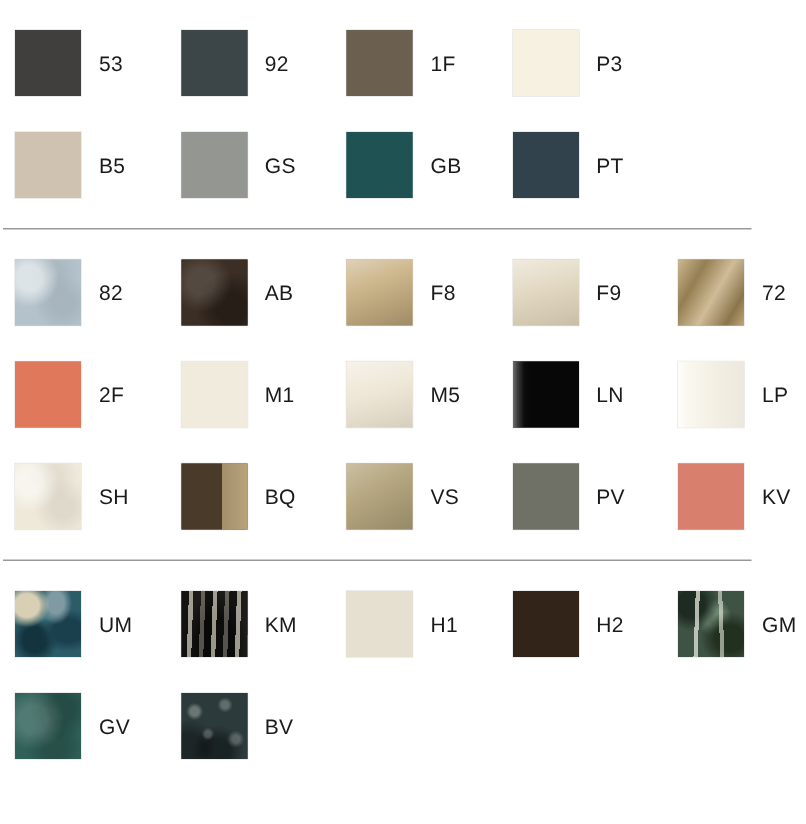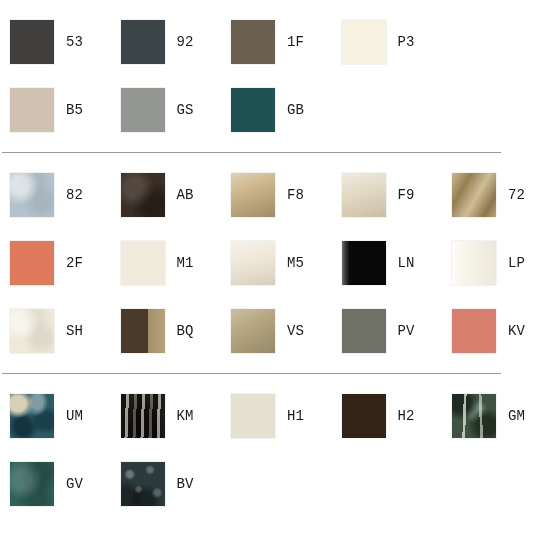--- a/index.html
+++ b/index.html
@@ -11,21 +11,20 @@
     width: 537px;
     height: 549px;
     font-family: "Liberation Sans", sans-serif;
     overflow: hidden;
   }
   #palette-page {
     position: relative;
     width: 503px;
     height: 549px;
     background: #ffffff;
-    font-family: Liberation Mono, monospace;
   }
   .group {
     position: relative;
   }
   .group-divider {
     height: 1px;
     background: #999999;
     margin: 0 2px;
   }
   .swatch-row {
@@ -93,20 +92,24 @@
           <span class="swatch-label">B5</span>
         </div>
         <div class="swatch-cell">
           <div class="swatch-chip" style="background-color: rgb(148, 150, 145); background-image: linear-gradient(rgb(148, 150, 145), rgb(148, 150, 145));"></div>
           <span class="swatch-label">GS</span>
         </div>
         <div class="swatch-cell">
           <div class="swatch-chip" style="background-color: rgb(31, 82, 83); background-image: linear-gradient(rgb(31, 82, 83), rgb(31, 82, 83));"></div>
           <span class="swatch-label">GB</span>
         </div>
+        <div class="swatch-cell">
+          <div class="swatch-chip" style="background-color: rgb(49, 66, 76); background-image: linear-gradient(rgb(49, 66, 76), rgb(49, 66, 76));"></div>
+          <span class="swatch-label">PT</span>
+        </div>
         <div class="swatch-cell empty">
           <div class="swatch-chip"></div>
           <span class="swatch-label"></span>
         </div>
       </div>
       <div class="grp-pad-bottom"></div>
     </div>
     <div class="group-divider"></div>
     <div class="group">
       <div class="grp-pad-top"></div>

